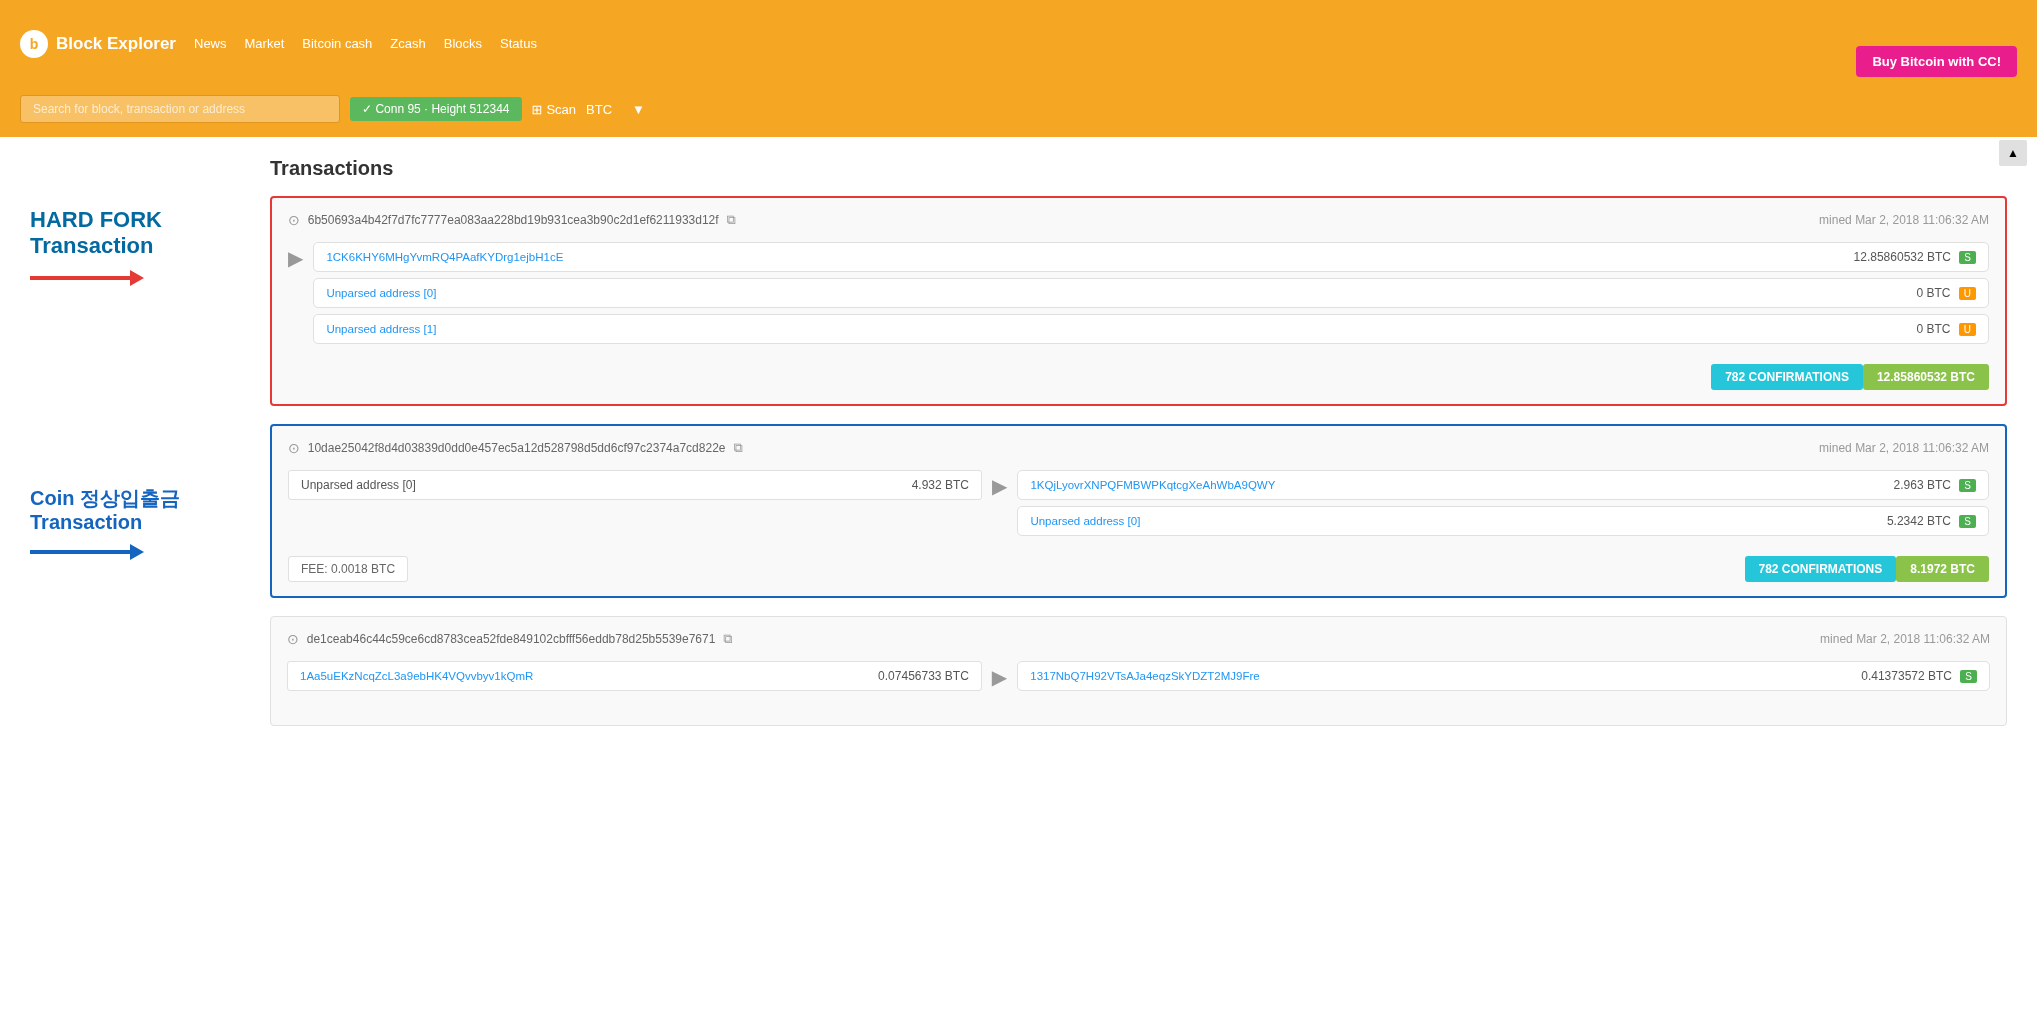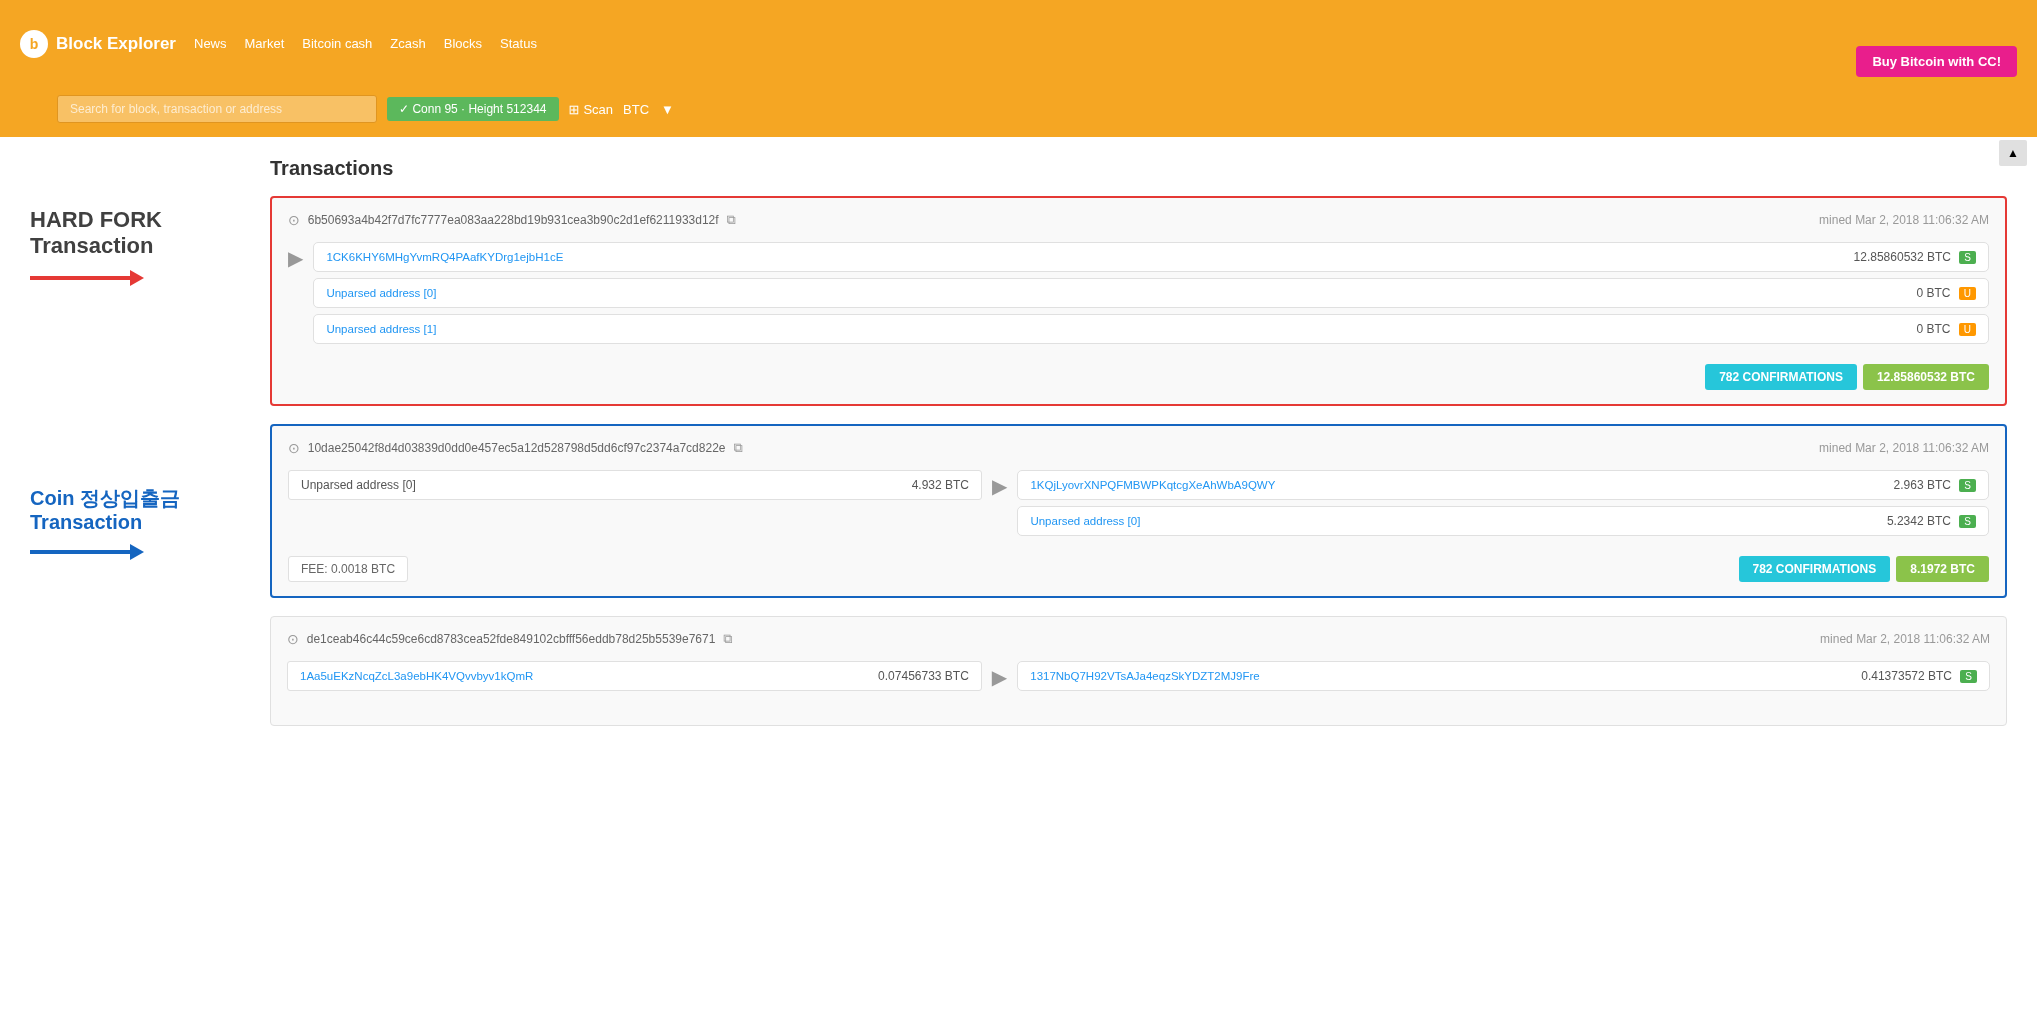--- a/index.html
+++ b/index.html
@@ -71,21 +71,20 @@
       gap: 10px;
     }
     .search-input {
       width: 320px;
       padding: 6px 12px;
       border: 1px solid #e09520;
       border-radius: 3px;
       background: rgba(255,255,255,0.3);
       color: #7f1d1d;
       font-size: 12px;
-      margin-left: 37px;
     }
     .search-input::placeholder { color: rgba(255,255,255,0.7); }
     .conn-badge {
       background: #5cb85c;
       color: white;
       padding: 5px 12px;
       border-radius: 3px;
       font-size: 12px;
       display: flex;
       align-items: center;
@@ -97,39 +96,39 @@
       display: flex;
       align-items: center;
       gap: 4px;
       cursor: pointer;
     }
     .btc-btn {
       color: white;
       font-size: 13px;
       display: flex;
       align-items: center;
-      gap: 12px;
+      gap: 20px;
       cursor: pointer;
     }
 
     
     .main {
       background: white;
       padding: 20px 30px;
       min-height: calc(100vh - 112px);
       display: flex;
     }
     .sidebar-labels {
       width: 240px;
       flex-shrink: 0;
       padding-top: 50px;
       position: relative;
     }
     .hard-fork-label {
-      color: #404040;
+      color: #0369a1;
       font-size: 22px;
       font-weight: bold;
       line-height: 1.2;
       margin-bottom: 10px;
     }
     .hard-fork-arrow {
       display: flex;
       align-items: center;
       margin-top: 8px;
       margin-bottom: 120px;
@@ -311,21 +310,21 @@
     .fee-label {
       background: white;
       border: 1px solid #e0e0e0;
       border-radius: 3px;
       padding: 5px 12px;
       font-size: 12px;
       color: #666;
     }
     .footer-right {
       display: flex;
-      gap: 6px;
+      gap: 0;
     }
     .confirmations-btn {
       background: #26c6da;
       color: white;
       border: none;
       padding: 6px 14px;
       border-radius: 3px;
       font-size: 12px;
       font-weight: bold;
       cursor: pointer;

